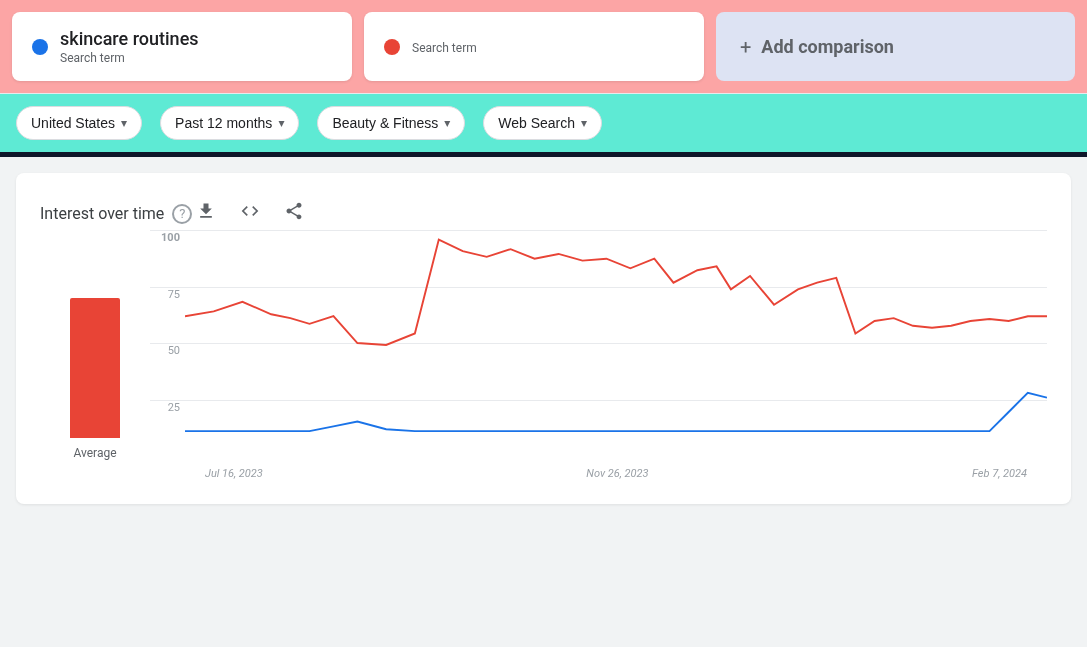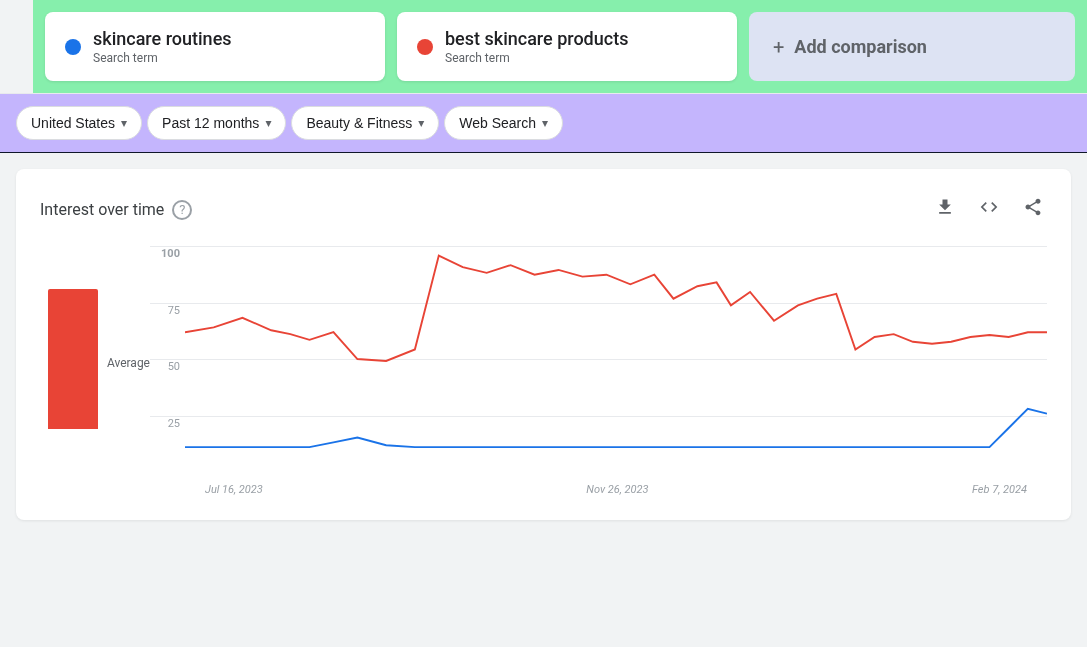--- a/index.html
+++ b/index.html
@@ -8,22 +8,21 @@
       background: #f1f3f4;
       min-height: 647px;
       width: 1087px;
       overflow: hidden;
     }
 
     .top-bar {
       display: flex;
       gap: 0;
       padding: 12px 12px 12px 12px;
-      background: #86efac;
-      margin-left: 33px;
+      background: #fca5a5;
     }
 
     .search-term-card {
       background: #fff;
       border-radius: 8px;
       padding: 16px 20px;
       display: flex;
       align-items: center;
       gap: 12px;
       flex: 0 0 340px;
@@ -70,25 +69,25 @@
     }
 
     .add-comparison-card .add-label {
       font-size: 18px;
       color: #5f6368;
       font-weight: 700;
     }
 
     .filters-bar {
       display: flex;
-      gap: 5px;
+      gap: 18px;
       padding: 12px 16px;
-      background: #c4b5fd;
+      background: #5eead4;
       border-top: 1px solid #e8eaed;
-      border-bottom: 1px solid #0f172a;
+      border-bottom: 5px solid #0f172a;
     }
 
     .filter-btn {
       display: flex;
       align-items: center;
       gap: 6px;
       padding: 8px 14px;
       border: 1px solid #dadce0;
       border-radius: 20px;
       background: #fff;
@@ -106,22 +105,20 @@
       background: #fff;
       margin: 16px;
       border-radius: 8px;
       padding: 24px;
       box-shadow: 0 1px 3px rgba(0,0,0,0.08);
     }
 
     .chart-header {
       display: flex;
       align-items: center;
-      justify-content: space-between;
-      margin-bottom: 20px;
     }
 
     .chart-title-area {
       display: flex;
       align-items: center;
       gap: 8px;
     }
 
     .chart-title {
       font-size: 16px;
@@ -157,20 +154,21 @@
       padding: 4px;
     }
 
     .chart-area {
       display: flex;
       gap: 0;
     }
 
     .average-section {
       display: flex;
+      flex-direction: column;
       align-items: center;
       width: 110px;
       flex-shrink: 0;
       padding-bottom: 20px;
     }
 
     .avg-bar-container {
       flex: 1;
       display: flex;
       align-items: flex-end;
@@ -253,21 +251,20 @@
     <div class="dot dot-blue"></div>
     <div class="search-term-info">
       <div class="term-name">skincare routines</div>
       <div class="term-type">Search term</div>
     </div>
   </div>
 
   <div class="search-term-card">
     <div class="dot dot-red"></div>
     <div class="search-term-info">
-      <div class="term-name">best skincare products</div>
       <div class="term-type">Search term</div>
     </div>
   </div>
 
   <div class="add-comparison-card">
     <span class="plus-icon">+</span>
     <span class="add-label">Add comparison</span>
   </div>
 </div>
 

